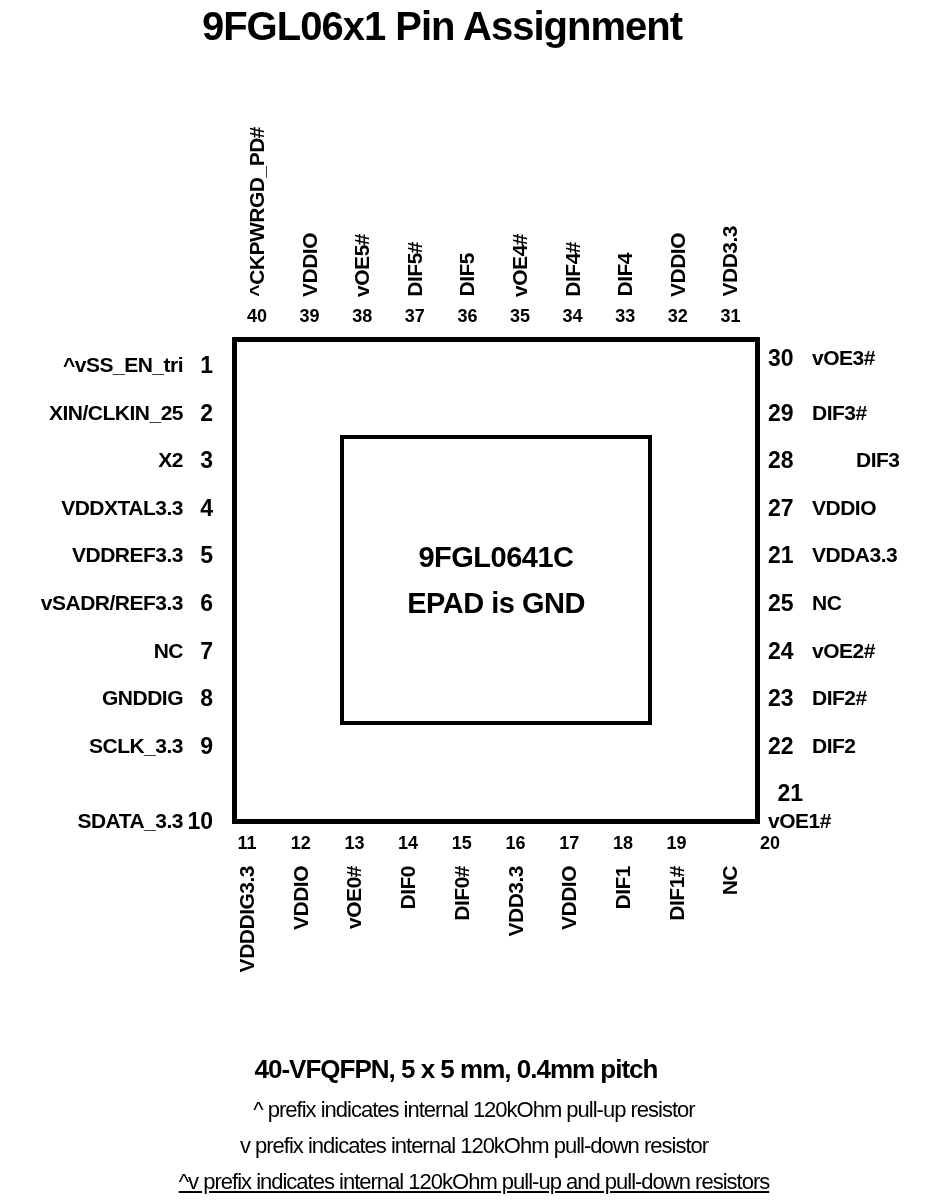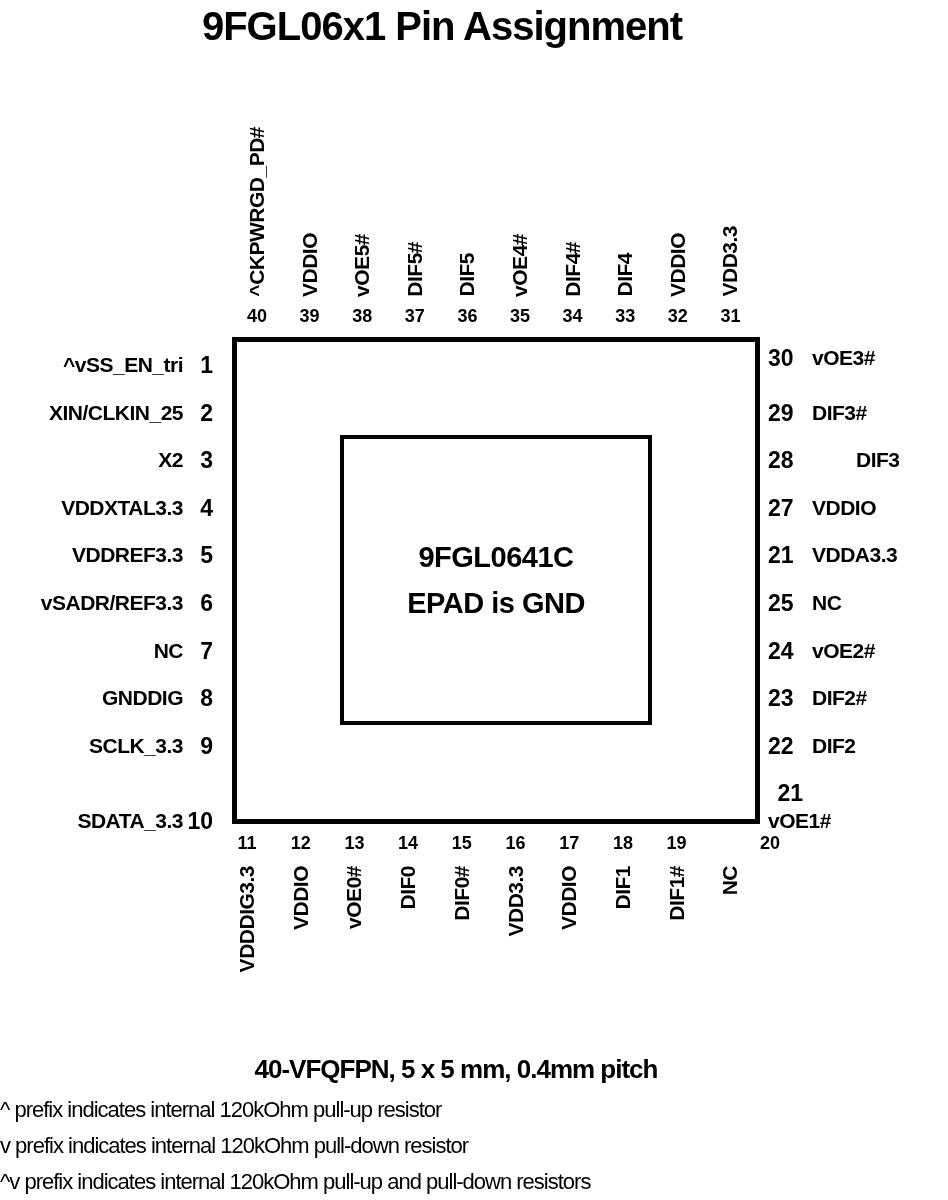--- a/index.html
+++ b/index.html
@@ -107,28 +107,29 @@
     width: 912px;
     text-align: center;
     font-size: 26px;
     font-weight: bold;
     letter-spacing: -1px;
   }
   .note {
     position: absolute;
     left: 0;
     width: 948px;
+    text-align: center;
     font-size: 22px;
     font-weight: normal;
     letter-spacing: -1px;
     line-height: 28px;
   }
   .note-1 { top: 1096px; }
   .note-2 { top: 1132px; }
-  .note-3 { top: 1168px; }
+  .note-3 { top: 1168px; text-decoration: underline; }
 </style>
 </head>
 <body>
 
 <div class="page">
   <div class="title">9FGL06x1 Pin Assignment</div>
 
   <div class="outer-box"></div>
   <div class="inner-box">
     <div class="chip-line">9FGL0641C</div>

